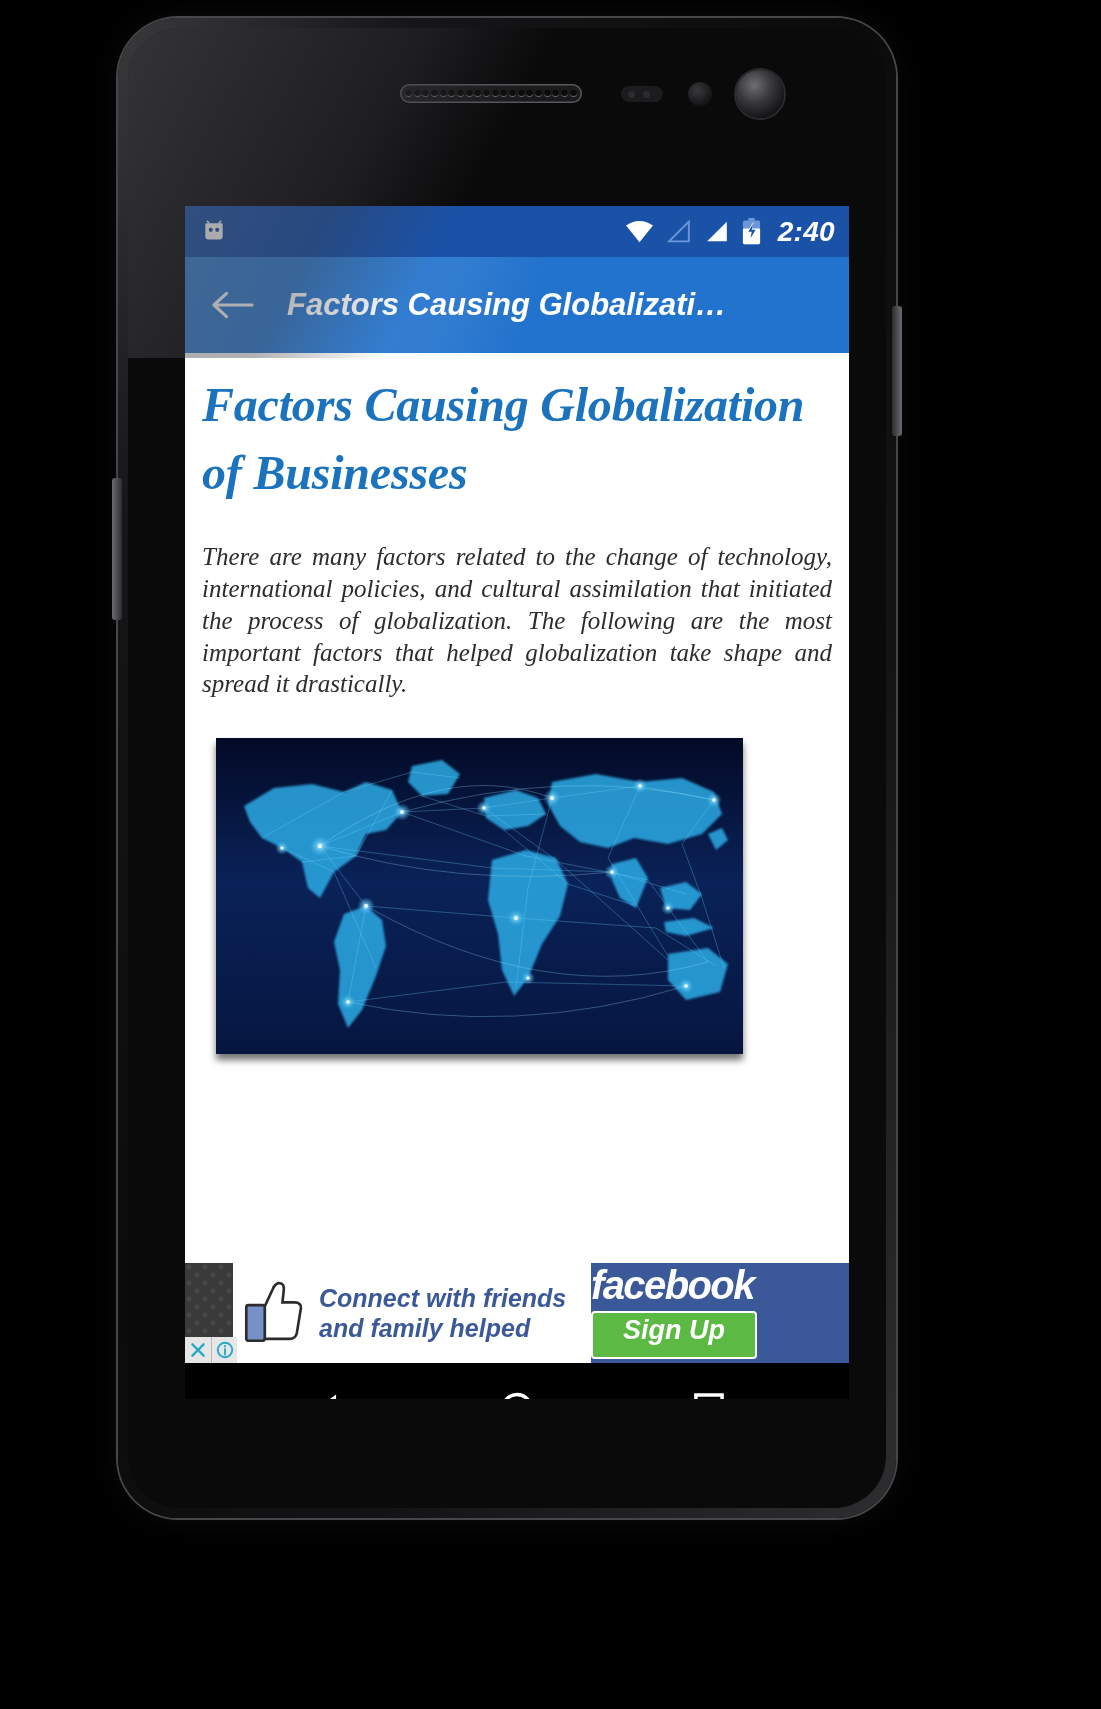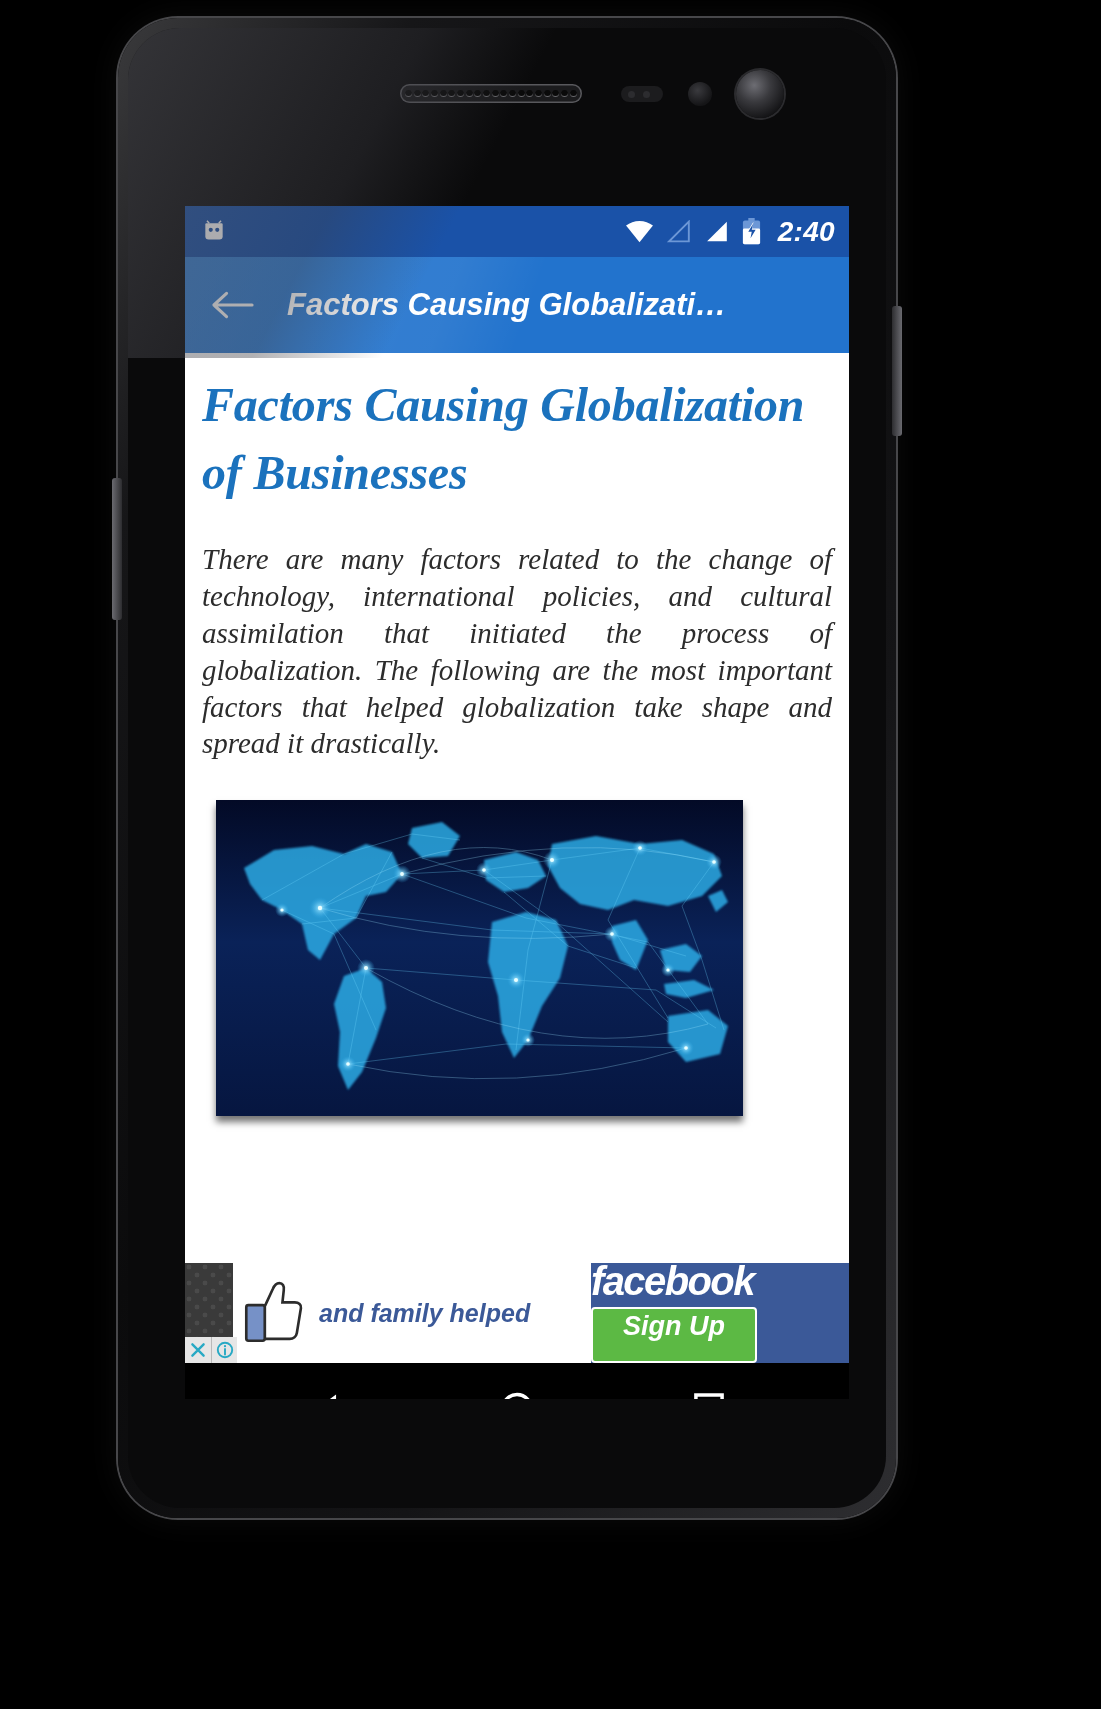--- a/index.html
+++ b/index.html
@@ -191,21 +191,21 @@
     font-family: "Liberation Serif", serif;
     font-weight: bold;
     font-size: 48px;
     line-height: 1.42;
     letter-spacing: -0.2px;
   }
   .article-body {
     margin-top: 34px;
     color: #2c2c2c;
     font-family: "Liberation Serif", serif;
-    font-size: 29px;
+    font-size: 25px;
     line-height: 1.27;
     text-align: justify;
   }
 
   
   .figure {
     margin: 38px 0 0 14px;
     width: 527px;
     height: 316px;
     position: relative;
@@ -283,21 +283,21 @@
     line-height: 1;
   }
   .fb-signup {
     margin-top: 6px;
     background: #5cb944;
     border: 2px solid #ffffff;
     border-radius: 4px;
     color: #ffffff;
     font-size: 27px;
     font-weight: bold;
-    padding: 2px 30px 20px;
+    padding: 2px 30px 12px;
     line-height: 1.12;
     font-family: "Liberation Sans", sans-serif;
     cursor: pointer;
   }
 
   
   .navbar {
     height: 96px;
     background: #000000;
     display: flex;
@@ -507,20 +507,21 @@
           <div class="ad-checker"></div>
 
           <span class="thumb-icon">
             <svg class="icon-svg" width="62" height="66" viewBox="0 0 46 50">
               <path fill="#ffffff" stroke="#2c2c2c" stroke-width="2" d="M16 20 22 7c1.2-2.8 3-4.6 5-4.6 2.6 0 3.8 2.1 3.4 5.2L29.4 17h9.4c3 0 5 1.8 4.6 4.2l-3.1 19c-.4 2.6-2.6 4.4-5.4 4.4H16z"></path>
               <rect x="2" y="19" width="14" height="27" rx="1.6" fill="#7691c7" stroke="#2c2c2c" stroke-width="2"></rect>
             </svg>
           </span>
 
           <div class="ad-text">
+            <div>Connect with friends</div>
             <div>and family helped</div>
           </div>
 
           <div class="ad-badges">
             <span class="ad-badge">
               <svg class="icon-svg" width="18" height="18" viewBox="0 0 16 16">
                 <path fill="none" stroke="#27a9c4" stroke-width="2.1" stroke-linecap="round" d="M3 3l10 10M13 3L3 13"></path>
               </svg>
             </span>
             <span class="ad-badge">

